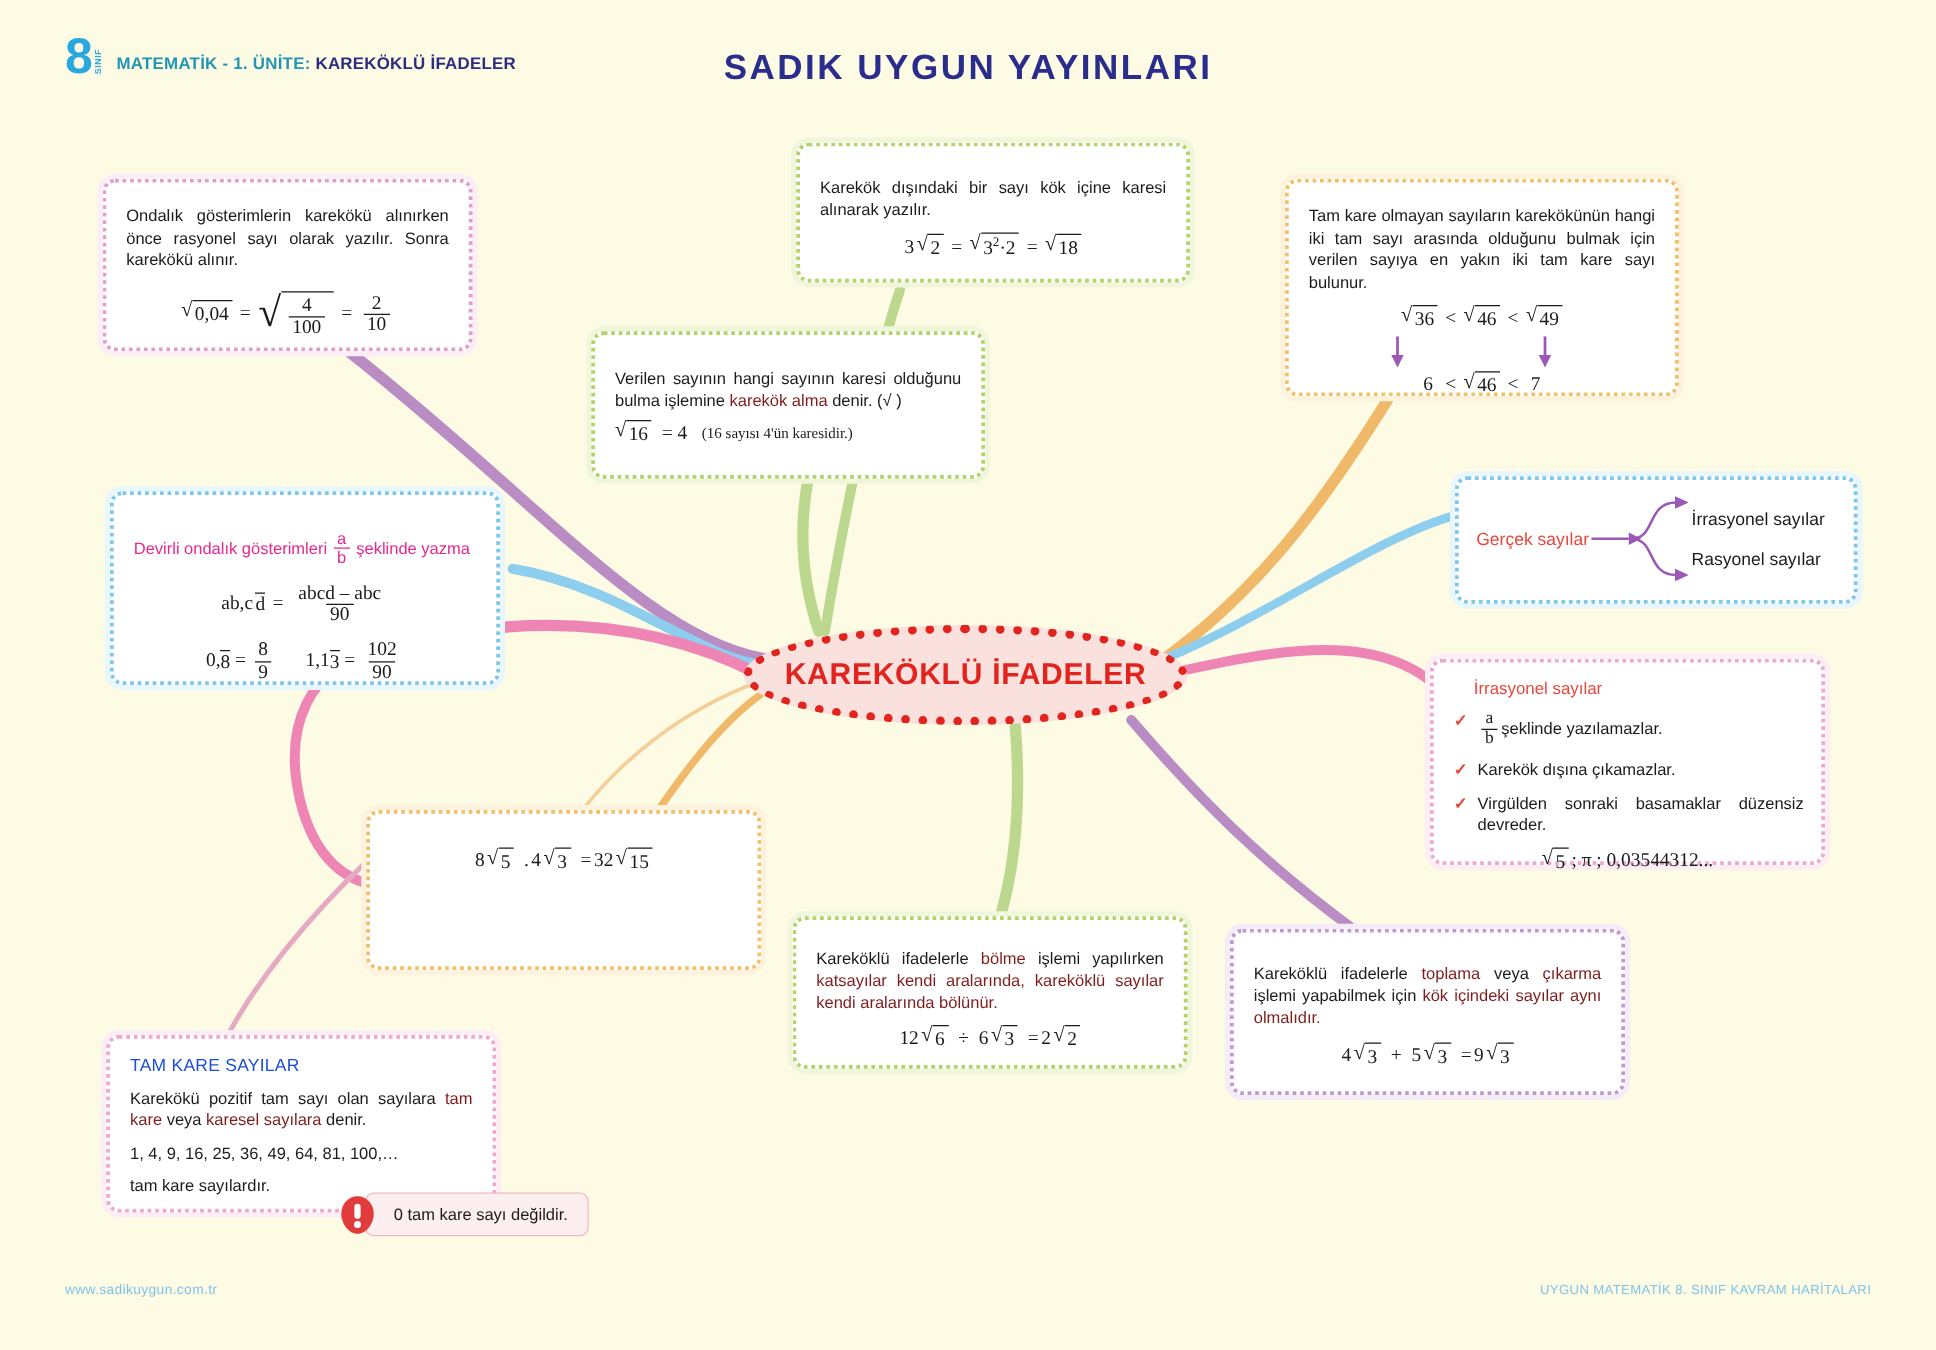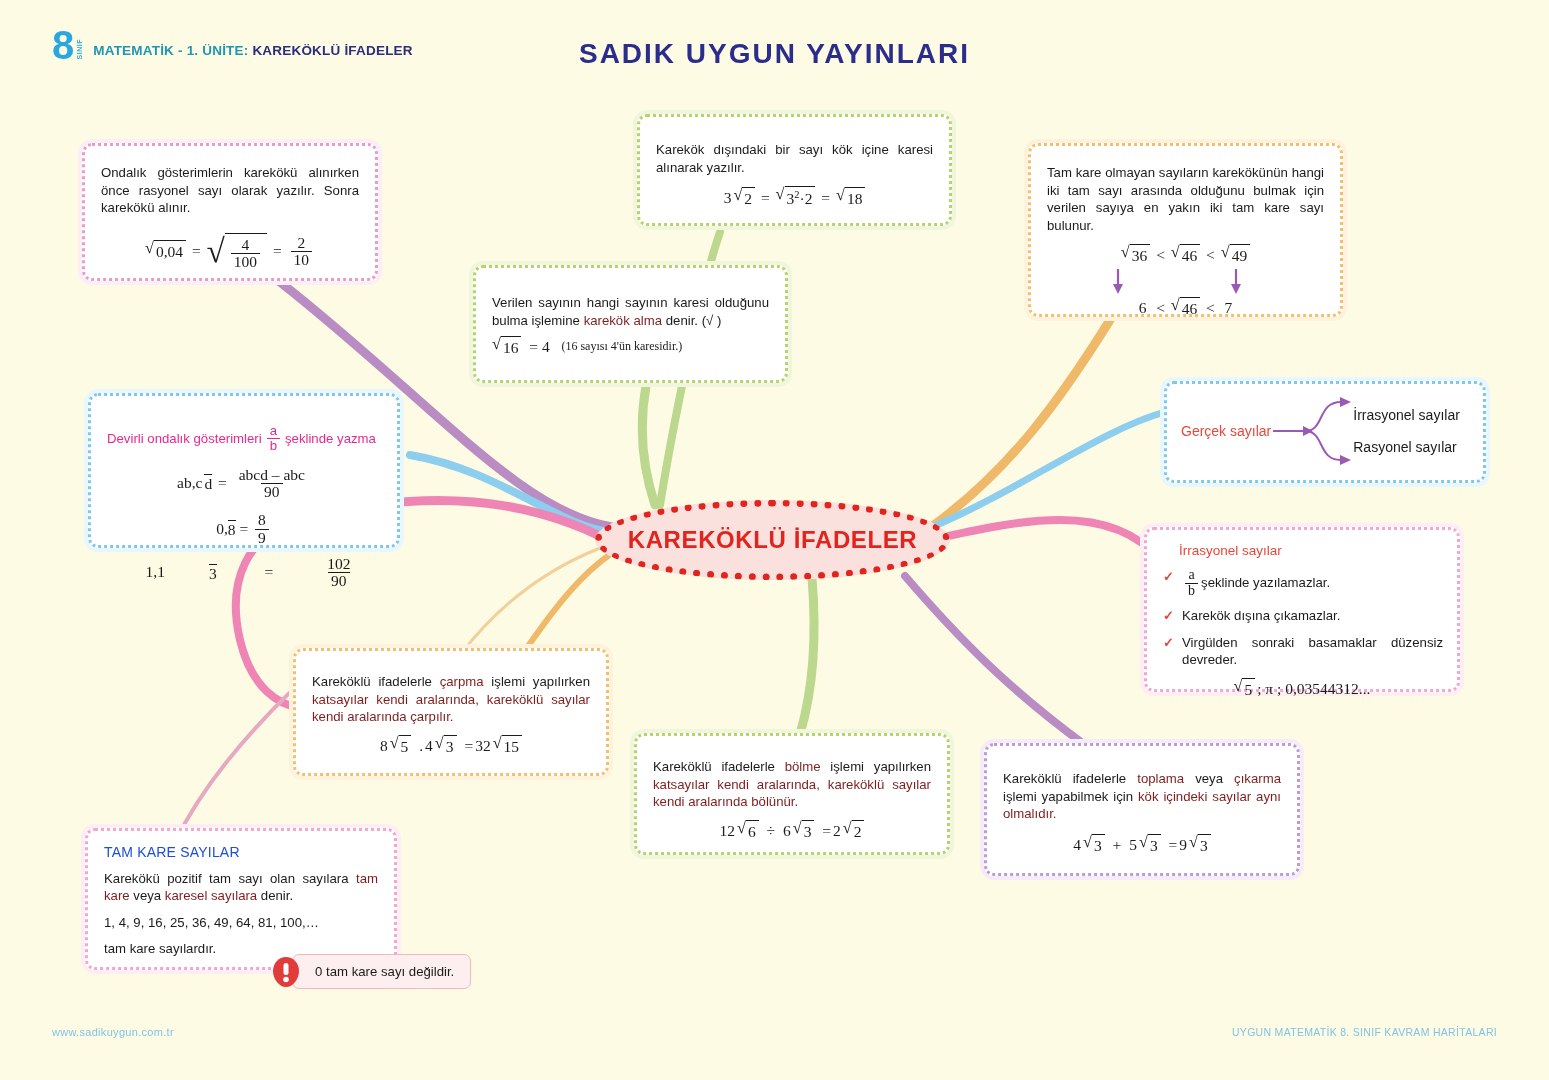--- a/index.html
+++ b/index.html
@@ -288,21 +288,21 @@
     <div class="math" style="margin-top:12px;gap:10px;">
       <span style="display:inline-flex;align-items:center;">
         <span>0,</span>
           <span class="ovl">8</span>
         <span>&nbsp;=&nbsp;</span>
         <span class="frac">
             <span class="num">8</span>
             <span class="den">9</span>
           </span>
       </span>
-      <span style="display:inline-flex;align-items:center;margin-left:14px;gap:44px;">
+      <span style="display:inline-flex;align-items:center;margin-left:14px;">
         <span>1,1</span>
           <span class="ovl">3</span>
         <span>&nbsp;=&nbsp;</span>
         <span class="frac">
             <span class="num">102</span>
             <span class="den">90</span>
           </span>
       </span>
     </div>
   </div>
@@ -354,23 +354,20 @@
     </div>
   </div>
 
   <div class="center-node">
     <div class="ell">
       <span class="lbl">KAREKÖKLÜ İFADELER</span>
     </div>
   </div>
 
   <div class="node orange" style="left:293px; top:648px; width:316px; height:128px;">
-    <div class="body" style="margin-top:4px;">
-      <span>Karekök­lü ifadelerle </span><span class="mag">çarpma</span><span> işlemi yapılırken </span><span class="mag">katsayılar kendi aralarında, kareköklü sayılar kendi aralarında çarpılır.</span>
-    </div>
     <div class="math" style="margin-top:9px;">
       <span>8</span>
       <span class="rad">
           <span class="sign">√</span>
           <span class="arg">5</span>
         </span>
       <span>&nbsp;</span>
         <span>.</span>
       <span>4</span>
       <span class="rad">

